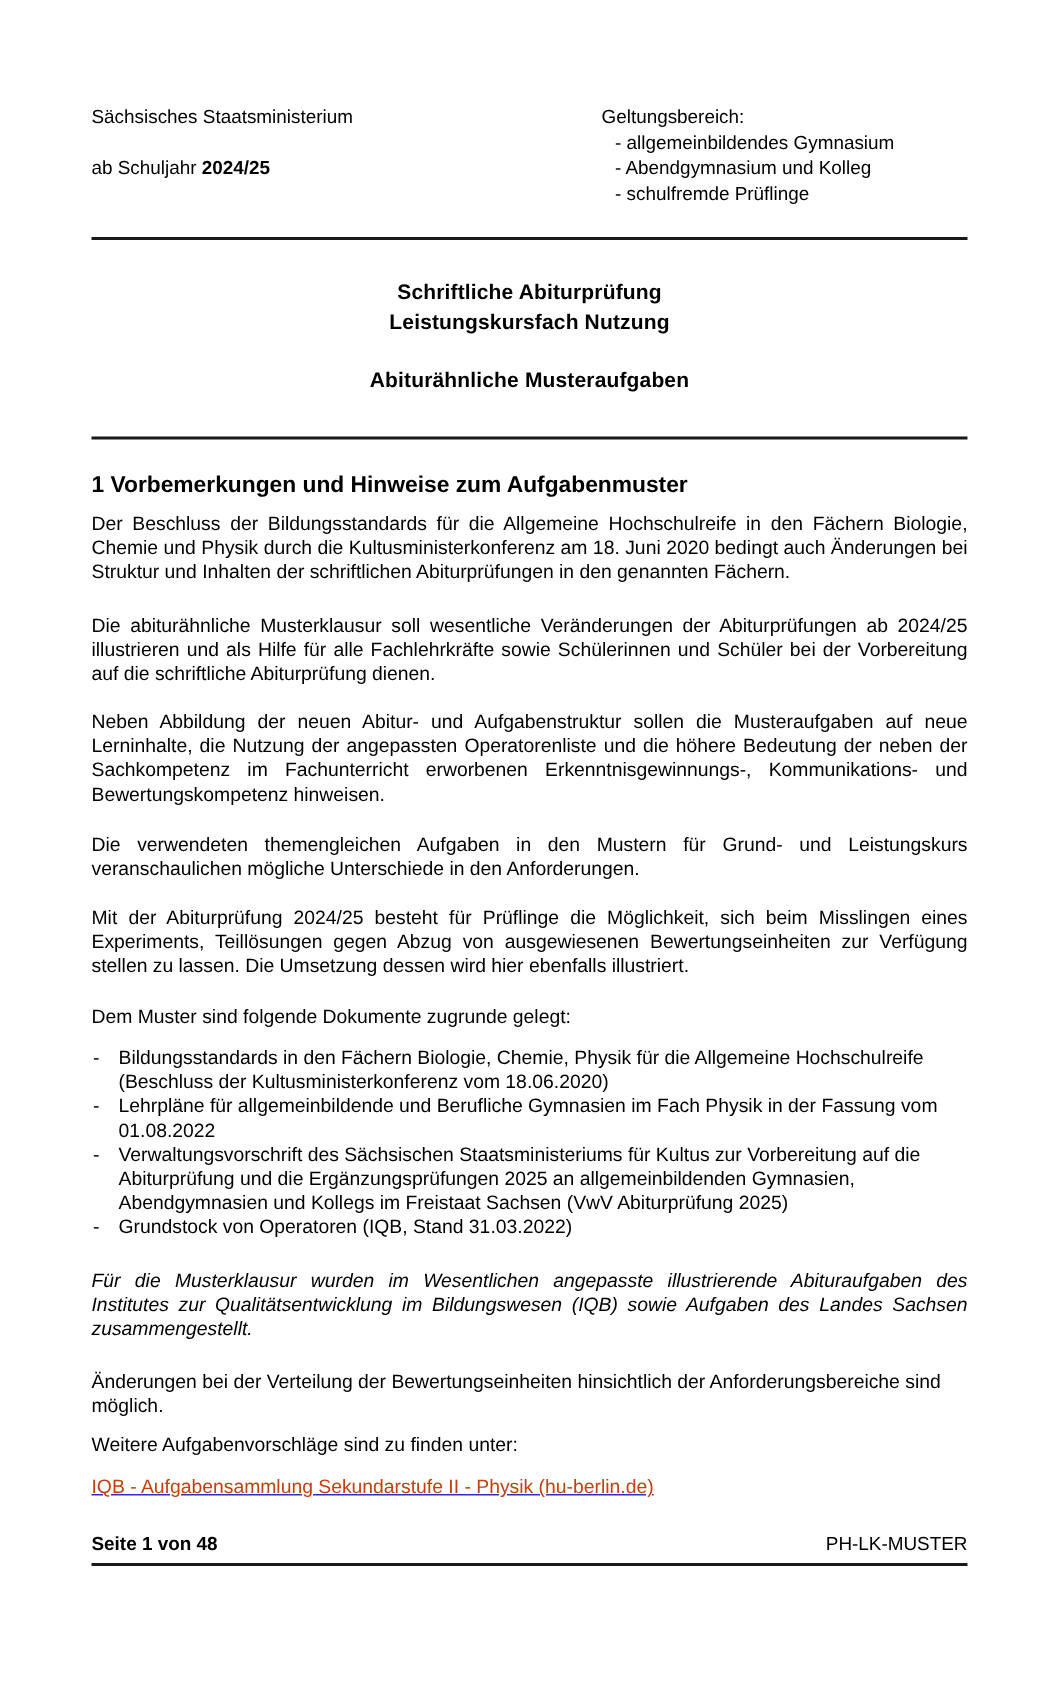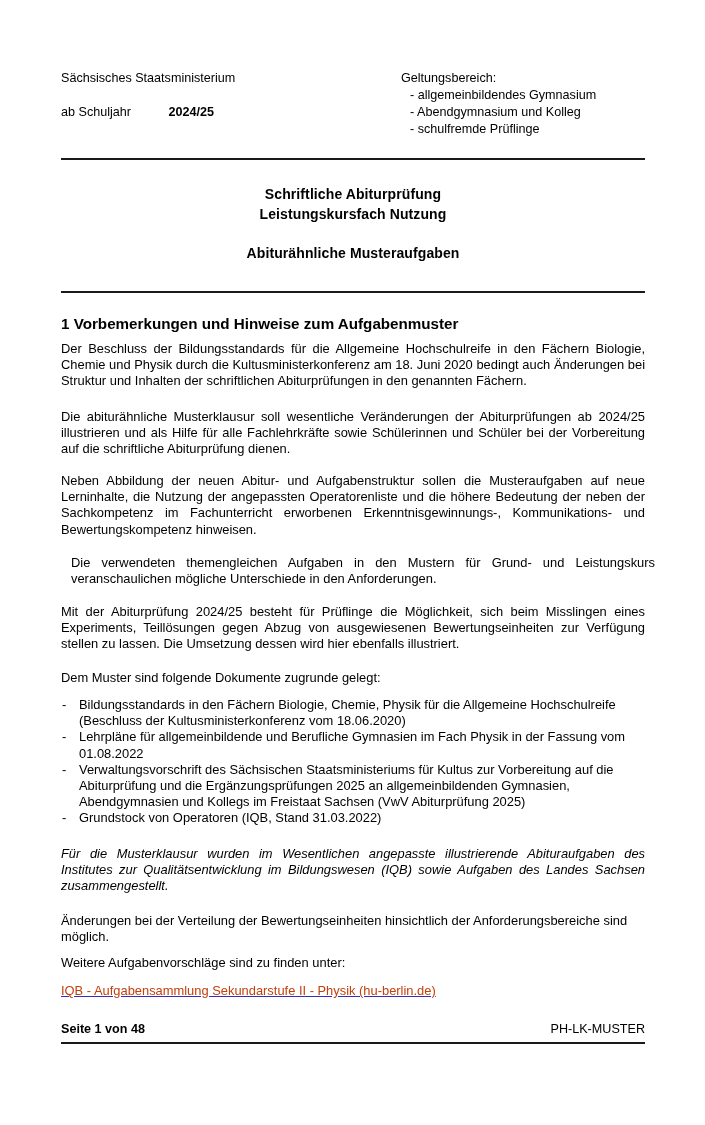--- a/index.html
+++ b/index.html
@@ -50,21 +50,21 @@
     line-height: 17px;
   }
   .hdr-right {
     flex: 1 1 auto;
     font-size: 12.6px;
     line-height: 17px;
   }
   .hdr-left .spacer {
     height: 17px;
   }
-  .hdr-left b, .hdr-right b { font-weight: bold; margin-left: 34px; }
+  .hdr-left b, .hdr-right b { font-weight: bold; }
   .scope-line { padding-left: 9px; }
   .scope-title { padding-left: 0; }
 
   
   .rule {
     position: absolute;
     left: 61px;
     width: 584px;
     height: 0;
     border-top: 2px solid #1a1a1a;
@@ -97,21 +97,21 @@
   
   .para {
     font-size: 12.9px;
     line-height: 16.2px;
     text-align: justify;
   }
   .para.left { text-align: left; }
   .p1  { top: 341px; }
   .p2  { top: 409px; }
   .p3  { top: 473px; }
-  .p4  { top: 555px; margin-left: 10px; }
+  .p4  { top: 555px; }
   .p5  { top: 604px; }
   .p6  { top: 670px; }
   .p7  { top: 846px; font-style: italic; }
   .p8  { top: 913px; }
   .p9  { top: 955px; }
 
   
   .dash-list {
     top: 697px;
     font-size: 12.9px;

